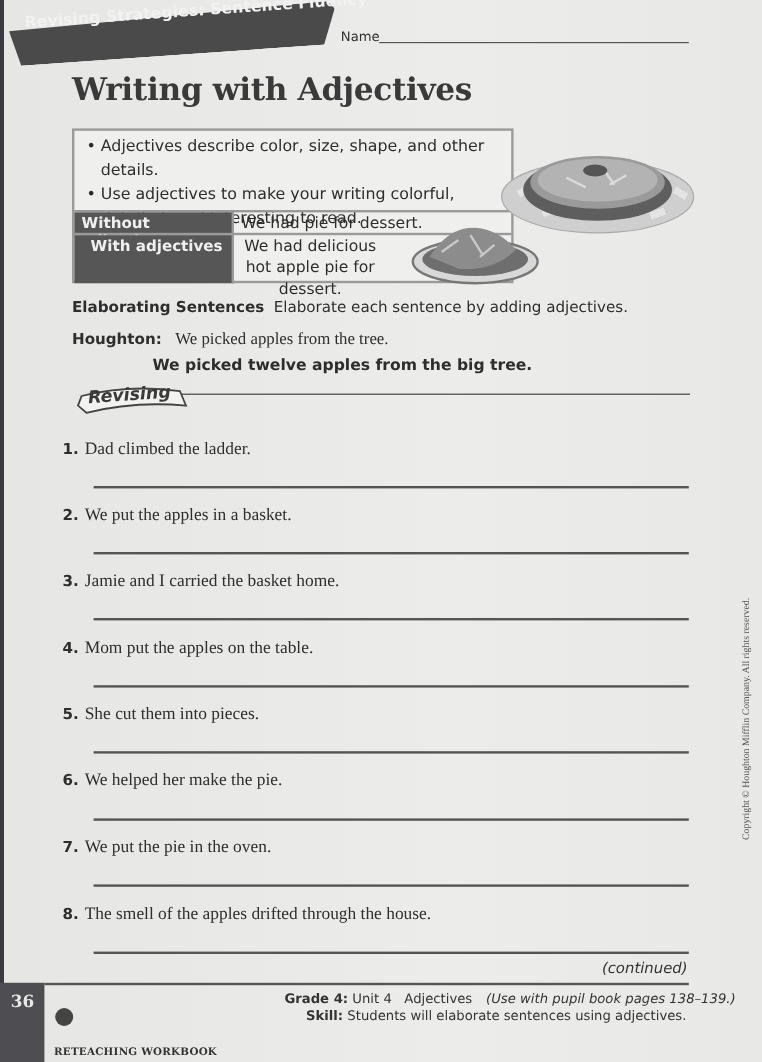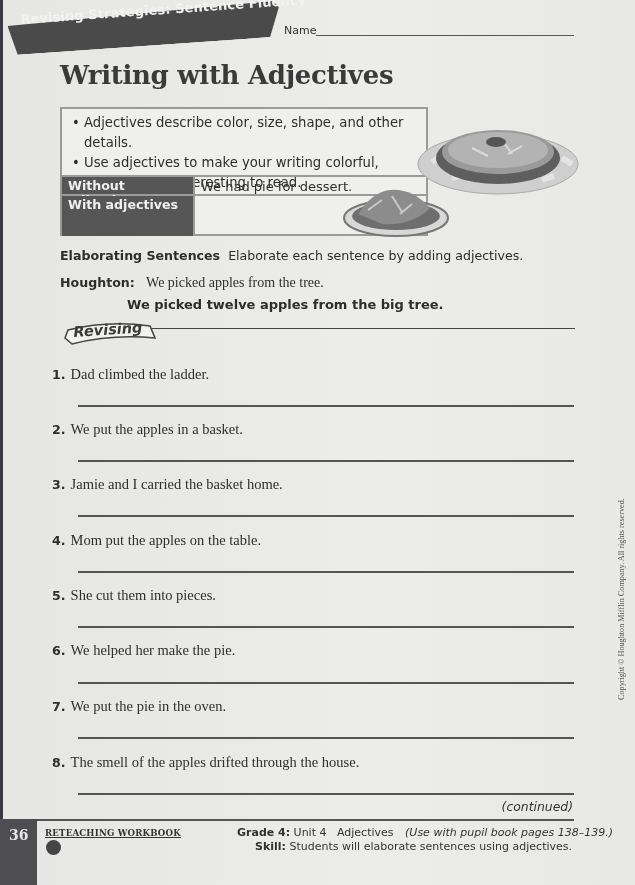--- a/index.html
+++ b/index.html
@@ -51,21 +51,21 @@
   .bullet .dot { width: 12px; flex: none; }
   .ex-table { position: absolute; left: 0; top: 66px; width: 364px; border-top: 2px solid #9a9a9a; }
   .ex-row { display: flex; }
   .ex-row .lbl {
     width: 133px; background: #565656; color: #f0f0f0;
     font-family: "DejaVu Sans", sans-serif; font-size: 12.6px; font-weight: bold;
     padding: 1px 0 0 6px; border-right: 2px solid #9a9a9a;
   }
   .ex-row .val { flex: 1; padding: 1px 0 0 6px; font-family: "DejaVu Sans", sans-serif; font-size: 13px; line-height: 18px; color: #2d2d2d; }
   .ex-row.r1 .lbl, .ex-row.r1 .val { height: 19px; border-bottom: 2px solid #9a9a9a; }
-  .ex-row.r2 .lbl, .ex-row.r2 .val { height: 40px; }
+  .ex-row.r2 .lbl, .ex-row.r2 .val { height: 40px; text-align: center; }
 
   
   .pie-big { position: absolute; left: 412px; top: 118px; width: 172px; height: 78px; }
   .pie-small { position: absolute; left: 342px; top: 186px; width: 108px; height: 52px; }
 
   .elab {
     position: absolute; left: 60px; top: 248px;
     font-family: "DejaVu Sans", sans-serif; font-size: 12.6px; color: #2d2d2d; white-space: nowrap;
   }
   .elab b { font-weight: bold; }
@@ -94,22 +94,22 @@
     position: absolute; right: 62px; top: 799px;
     font-family: "DejaVu Sans", sans-serif; font-style: italic; font-size: 12.4px; color: #333;
   }
   .footer-rule { position: absolute; left: 37px; top: 819px; width: 537px; height: 2px; background: #555; }
   .footer-side { position: absolute; left: 0; top: 819px; width: 37px; height: 66px; background: #4d4d52; }
   .page-num {
     position: absolute; left: 9px; top: 827px;
     font-family: "DejaVu Serif", serif; font-weight: bold; font-size: 14px; color: #e8e8e8;
   }
   .footer-book {
-    position: absolute; left: 45px; top: 828px;
-    font-family: "DejaVu Serif", serif; font-weight: bold; font-size: 8.6px; color: #333; letter-spacing: 0.2px; text-decoration: underline;
+    position: absolute; left: 45px; top: 872px;
+    font-family: "DejaVu Serif", serif; font-weight: bold; font-size: 8.6px; color: #333; letter-spacing: 0.2px;
   }
   .footer-dot { position: absolute; left: 46px; top: 840px; width: 15px; height: 15px; border-radius: 50%; background: #444; }
   .footer-grade {
     position: absolute; left: 237px; top: 826px;
     font-family: "DejaVu Sans", sans-serif; font-size: 11px; color: #333; white-space: nowrap;
   }
   .footer-grade b, .footer-skill b { font-weight: bold; }
   .footer-grade i { font-style: italic; margin-left: 8px; }
   .footer-skill {
     position: absolute; left: 255px; top: 840px;
@@ -145,20 +145,21 @@
         <span>Use adjectives to make your writing colorful, detailed, and interesting to read.</span>
       </div>
     </div>
     <div class="ex-table">
       <div class="ex-row r1">
         <div class="lbl">Without adjectives</div>
         <div class="val">We had pie for dessert.</div>
       </div>
       <div class="ex-row r2">
         <div class="lbl">With adjectives</div>
+        <div class="val" style="padding-right:110px">We had delicious hot apple pie for dessert.</div>
       </div>
     </div>
   </div>
 
   <svg class="pie-big" viewBox="0 0 172 78">
     <ellipse cx="86" cy="46" rx="80" ry="30" fill="#cfcfcf" stroke="#aaa" stroke-width="1"></ellipse>
     <path d="M20 44 l10 -6 M40 60 l12 -4 M130 62 l12 -4 M150 40 l10 6" stroke="#e4e4e4" stroke-width="6"></path>
     <ellipse cx="86" cy="40" rx="62" ry="26" fill="#5e5e5e"></ellipse>
     <ellipse cx="86" cy="34" rx="56" ry="22" fill="#9a9a9a"></ellipse>
     <ellipse cx="86" cy="32" rx="50" ry="18" fill="#b3b3b3"></ellipse>

